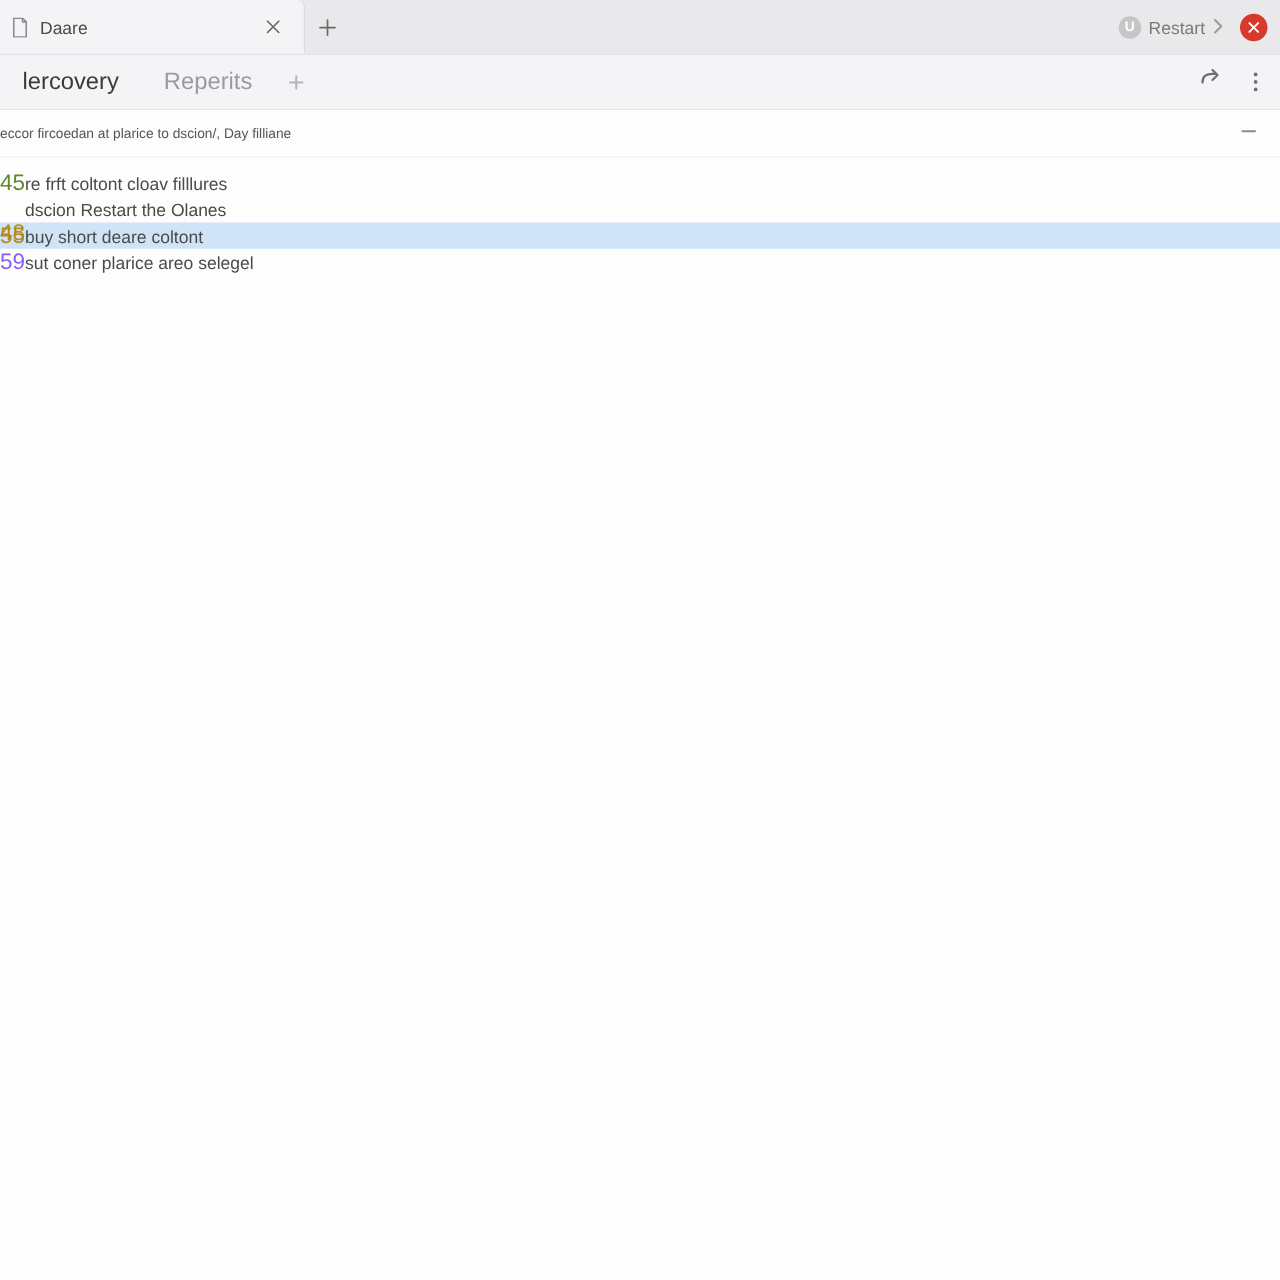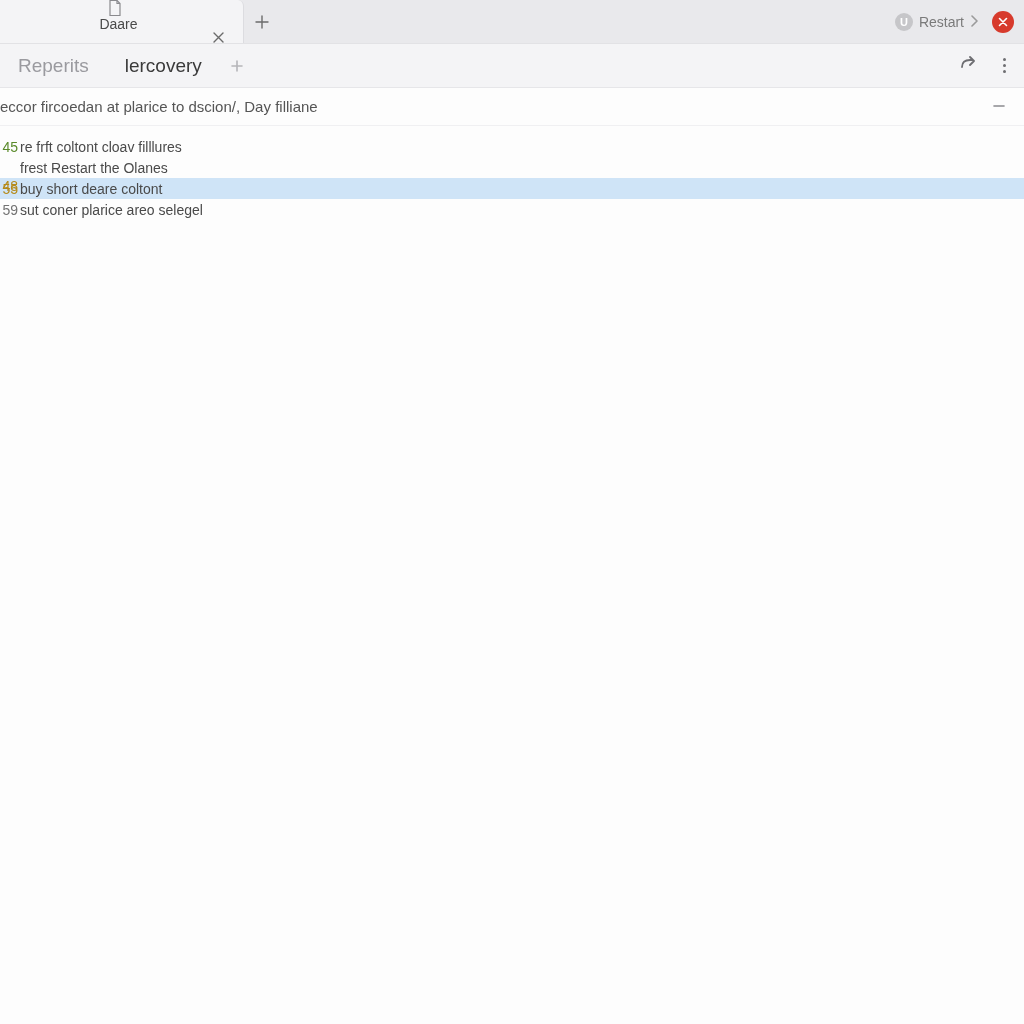--- a/index.html
+++ b/index.html
@@ -20,21 +20,20 @@
   }
   .window-tab {
     display: flex; align-items: center;
     height: 100%;
     background: #f4f4f6;
     border-right: 1px solid #dcdce0;
     padding: 0 14px 0 8px;
     min-width: 244px;
     position: relative;
     border-top-right-radius: 6px;
-    flex-direction: column;
   }
   .window-tab .doc-icon {
     width: 16px; height: 16px;
     margin-right: 8px;
     display: inline-flex; align-items: center; justify-content: center;
   }
   .window-tab .doc-icon svg { width: 14px; height: 16px; }
   .window-tab .tab-title {
     font-size: 14px;
     color: #4a4a4a;
@@ -118,21 +117,21 @@
   }
 
   
   .doc-header {
     display: flex; align-items: center;
     height: 38px;
     padding: 0 12px 0 0;
     border-bottom: 1px solid #f0f0f2;
   }
   .doc-header .doc-title {
-    font-size: 15px;
+    font-size: 11px;
     color: #555;
     white-space: nowrap;
   }
   .doc-header .collapse-btn {
     margin-left: auto;
     color: #8a8a8e;
     font-size: 20px; font-weight: 300;
     padding: 0 6px;
   }
 
@@ -144,21 +143,21 @@
     display: flex; align-items: center;
     height: 21px;
     font-size: 14px;
     padding-left: 0;
     padding-right: 8px;
     white-space: nowrap;
   }
   .list-row .row-num {
     width: 18px;
     text-align: right;
-    font-size: 14px;
+    font-size: 18px;
     margin-right: 2px;
     font-variant-numeric: tabular-nums;
   }
   .list-row .row-text {
     color: #4a4a4a;
   }
   .list-row.selected {
     background: #cfe4f7;
   }
 
@@ -200,25 +199,25 @@
     </div>
     <div class="win-close">
       <svg width="10" height="10" viewBox="0 0 10 10">
         <path d="M1.5 1.5 L8.5 8.5 M8.5 1.5 L1.5 8.5" stroke="#fff" stroke-width="1.6" stroke-linecap="round"></path>
       </svg>
     </div>
   </div>
 </div>
 
 <div class="doc-tabstrip">
+  <div class="doc-tab active">
+    <span>lercovery</span>
+  </div>
   <div class="doc-tab">
     <span>Reperits</span>
-  </div>
-  <div class="doc-tab active">
-    <span>lercovery</span>
   </div>
   <div class="doc-tab-add">
     <svg width="14" height="14" viewBox="0 0 14 14">
       <path d="M7 2 V12 M2 7 H12" stroke="#b5b5b9" stroke-width="1.6" stroke-linecap="round"></path>
     </svg>
   </div>
 
   <div class="doc-tabstrip-right">
     <span class="fwd-icon">
       <svg width="20" height="16" viewBox="0 0 20 16">
@@ -243,23 +242,23 @@
 </div>
 
 <div class="list-body" id="list-body">
 
 <div class="list-row">
       <span class="row-num" style="color: rgb(90, 138, 42);">45</span>
       <span class="row-text">re frft coltont cloav filllures</span>
     </div>
     <div class="list-row">
       <span class="row-num" style="color: rgb(181, 138, 26); margin-top: 37px;">48</span>
-      <span class="row-text">frest Restart the Olanes</span>
+      <span class="row-text">dscion Restart the Olanes</span>
     </div>
     <div class="list-row selected">
       <span class="row-num" style="color: rgb(181, 138, 26);">55</span>
       <span class="row-text">buy short deare coltont</span>
     </div>
     <div class="list-row">
-      <span class="row-num" style="color: #737373;">59</span>
+      <span class="row-num" style="color: #8b5cf6;">59</span>
       <span class="row-text">sut coner plarice areo selegel</span>
     </div>
   </div>
 
 </body></html>

